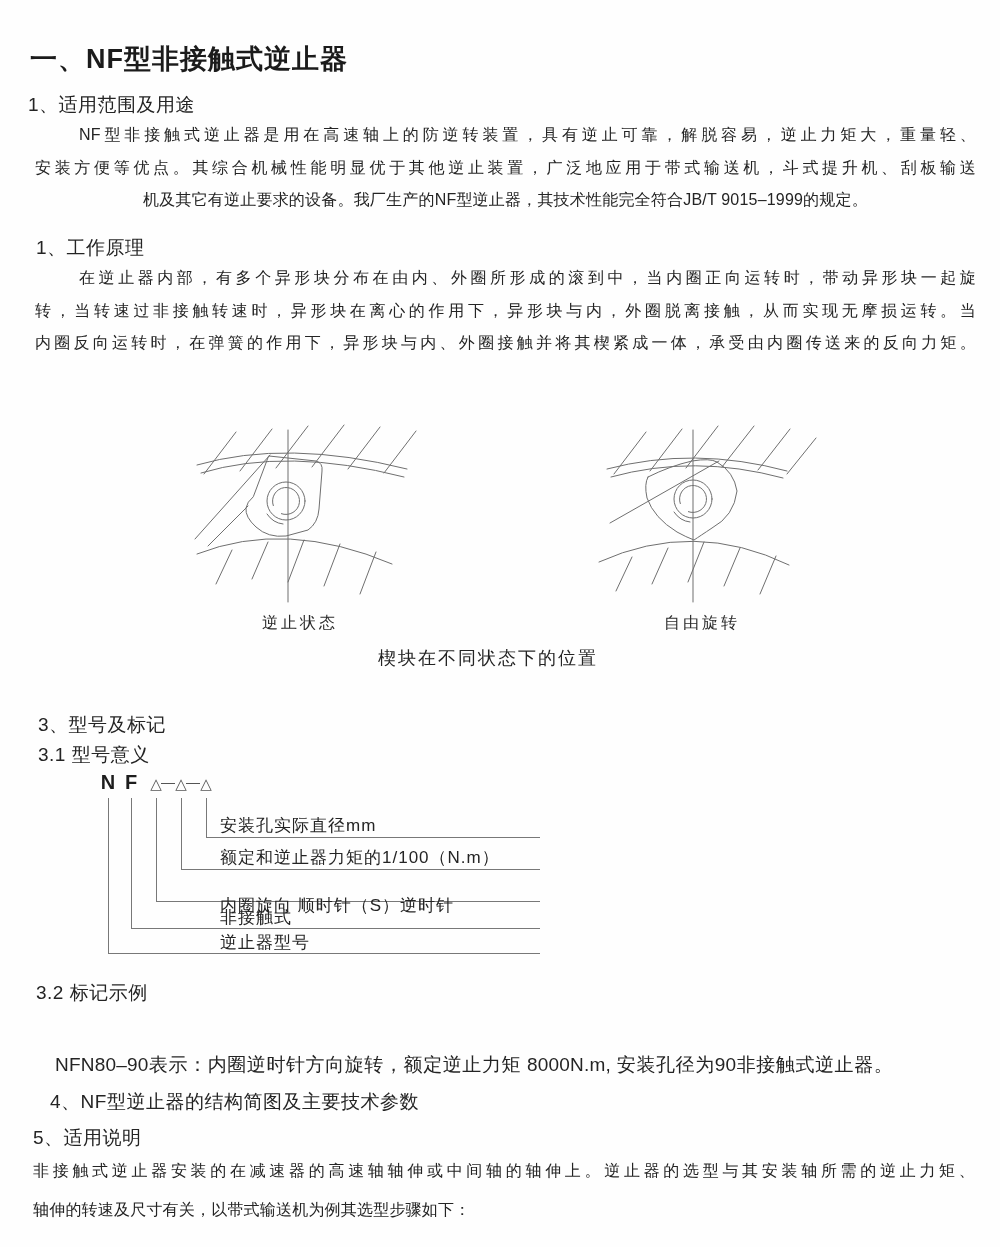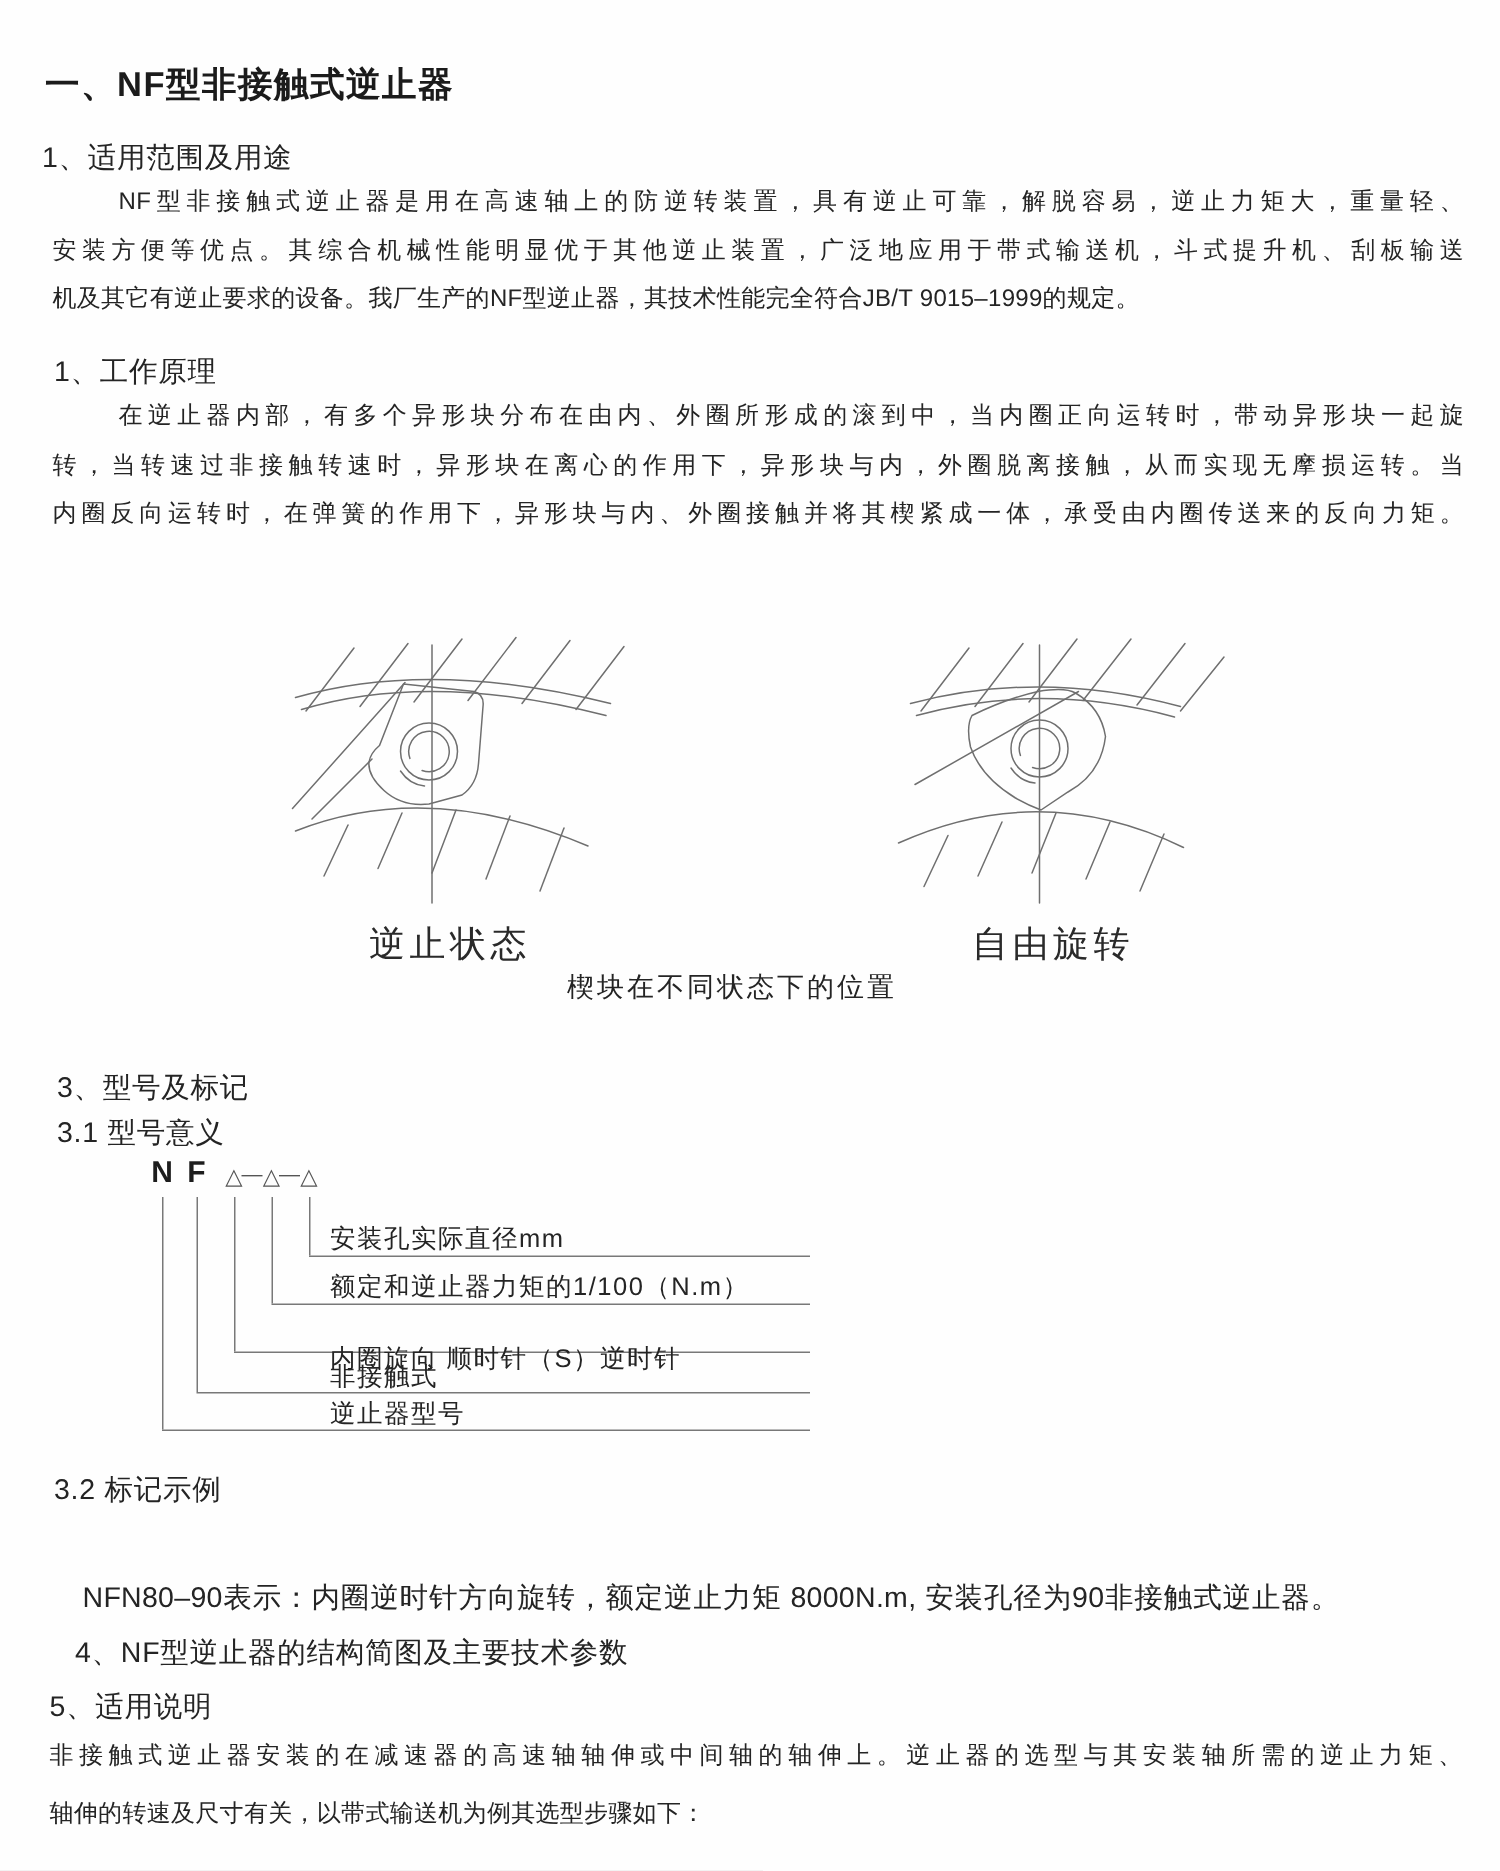--- a/index.html
+++ b/index.html
@@ -8,31 +8,31 @@
     width:1000px;height:1247px;
     margin:0 auto;
     background:#fefefe;
     font-family:"Liberation Sans","DejaVu Sans",sans-serif;
     color:#242424;
     overflow:hidden;
   }
   .abs{position:absolute;}
   .doc-title{
     left:30px;top:41px;
-    font-size:23px;font-weight:800;letter-spacing:1px;
+    font-size:27px;font-weight:800;letter-spacing:1px;
     color:#1b1b1b;
   }
   .heading{font-size:19px;letter-spacing:0.5px;color:#242424;}
   .para{font-size:16px;line-height:32.6px;letter-spacing:0.2px;}
-  .para .ln{white-space:nowrap;}
+  .para .ln{white-space:nowrap;text-align:center;}
   .jl{text-align:justify;text-align-last:justify;white-space:normal;}
   .indent{text-indent:44px;}
   .fig{width:240px;}
   .fig svg{display:block;}
-  .fig-label{margin-top:6px;text-align:center;font-size:24px;letter-spacing:3px;color:#2a2a2a;}
+  .fig-label{margin-top:6px;text-align:center;font-size:16px;letter-spacing:3px;color:#2a2a2a;}
   .fig-caption{left:0;top:646px;width:976px;text-align:center;font-size:18px;letter-spacing:2px;}
   .stroke{stroke:#6f6f6f;stroke-width:1;fill:none;stroke-linecap:round;}
   
   .designation{left:31px;top:771px;width:940px;height:205px;}
   .code-char{position:absolute;transform:translateX(-50%);top:0;font-size:20px;color:#1d1d1d;font-weight:600;}
   .code-tri{position:absolute;transform:translateX(-50%);top:4px;font-size:15px;color:#555;}
   .code-dash{position:absolute;transform:translateX(-50%);top:3px;font-size:14px;color:#555;}
   .vl{position:absolute;width:0;border-left:1px solid #787878;}
   .hl{position:absolute;height:0;border-bottom:1px solid #787878;}
   .dl{position:absolute;left:189px;font-size:17px;letter-spacing:1px;color:#242424;white-space:nowrap;}

